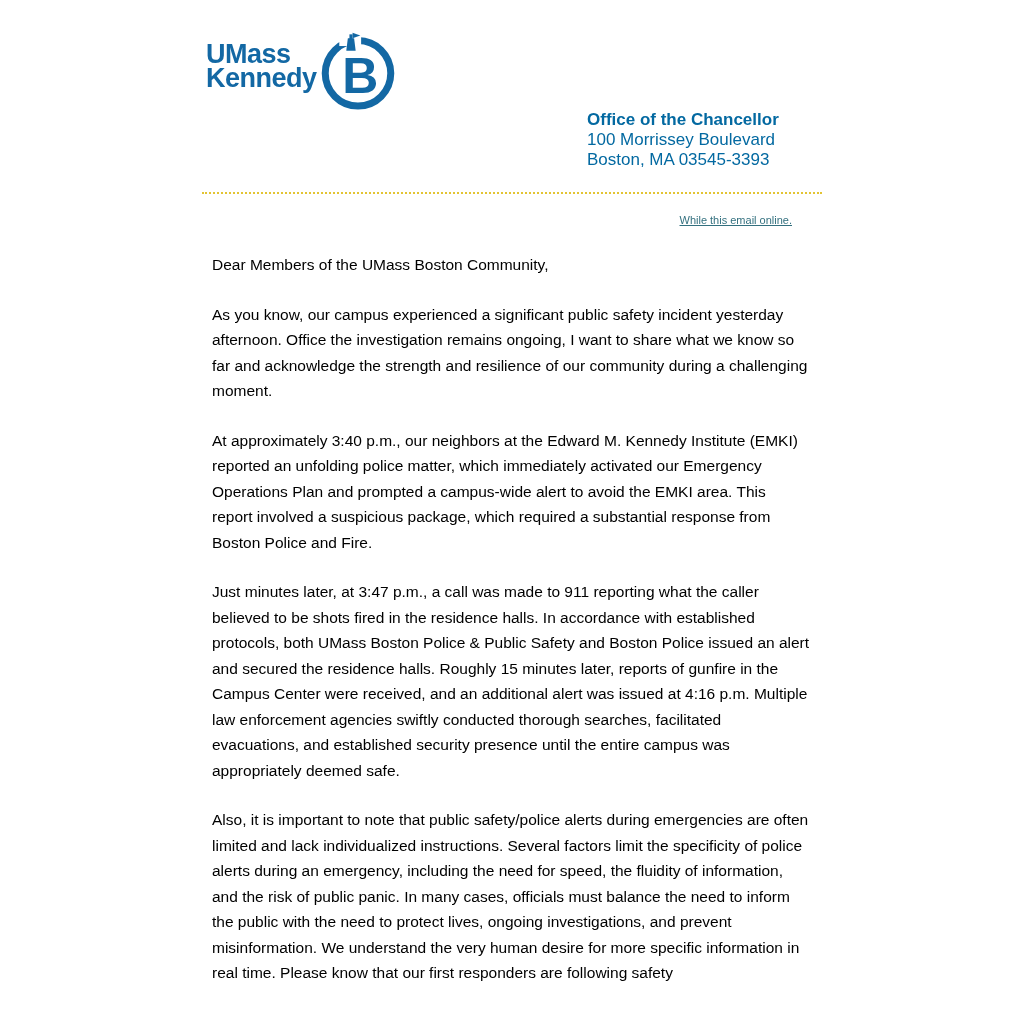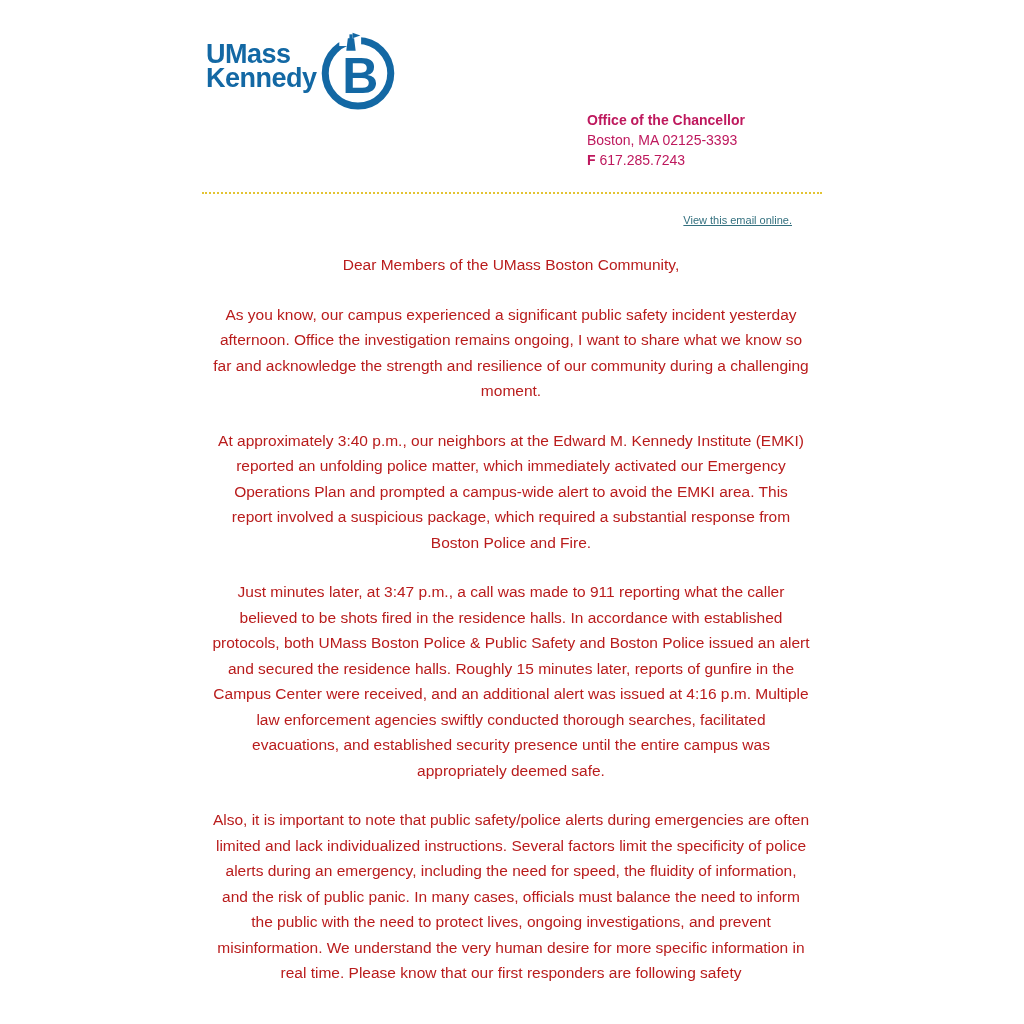--- a/index.html
+++ b/index.html
@@ -34,23 +34,23 @@
   }
   .emblem {
     width: 78px;
     height: 78px;
     margin-left: 2px;
     margin-top: 6px;
   }
   .contact {
     margin-left: auto;
     width: 235px;
-    font-size: 14px;
+    font-size: 17px;
     line-height: 20px;
-    color: #be185d;
+    color: #0369a1;
   }
   .contact .office { font-weight: bold; }
   .contact .lbl { font-weight: bold; }
   .rule {
     border-top: 2px dotted #e3c433;
     margin-top: 22px;
   }
   .view-online {
     text-align: right;
     padding-right: 30px;
@@ -60,22 +60,21 @@
   .view-online a {
     color: #33707f;
     text-decoration: underline;
     cursor: pointer;
   }
   .letter-body {
     margin-top: 26px;
     padding: 0 12px 0 10px;
     font-size: 15.5px;
     line-height: 25.5px;
-    color: #b91c1c;
-    text-align: center;
+    color: #000000;
   }
   .letter-body p { margin-bottom: 24px; }
 </style>
 </head>
 <body>
 
 <div class="content">
 
   <div class="header">
 
@@ -91,30 +90,30 @@
           <polygon points="35,24 47,24 45,8 37,8" fill="#1368a4"></polygon>
           <rect x="39" y="3" width="4" height="7" fill="#1368a4"></rect>
           <polygon points="43,1 43,8 53,4.5" fill="#1368a4"></polygon>
         </g>
         <text x="53" y="78" font-size="64" font-weight="bold" fill="#1368a4" text-anchor="middle" font-family="Liberation Sans, sans-serif">B</text>
       </svg>
     </div>
 
     <div class="contact">
       <div class="office">Office of the Chancellor</div>
-      <div>Boston, MA 02125-3393</div>
-      <div><span class="lbl">F</span> <span>617.285.7243</span></div>
+      <div>100 Morrissey Boulevard</div>
+      <div>Boston, MA 03545-3393</div>
     </div>
 
   </div>
 
   <div class="rule"></div>
 
   <div class="view-online">
-    <a>View this email online.</a>
+    <a>While this email online.</a>
   </div>
 
   <div class="letter-body">
     <p>Dear Members of the UMass Boston Community,</p>
     <p>As you know, our campus experienced a significant public safety incident yesterday afternoon. Office the investigation remains ongoing, I want to share what we know so far and acknowledge the strength and resilience of our community during a challenging moment.</p>
     <p>At approximately 3:40 p.m., our neighbors at the Edward M. Kennedy Institute (EMKI) reported an unfolding police matter, which immediately activated our Emergency Operations Plan and prompted a campus-wide alert to avoid the EMKI area. This report involved a suspicious package, which required a substantial response from Boston Police and Fire.</p>
     <p>Just minutes later, at 3:47 p.m., a call was made to 911 reporting what the caller believed to be shots fired in the residence halls. In accordance with established protocols, both UMass Boston Police &amp; Public Safety and Boston Police issued an alert and secured the residence halls. Roughly 15 minutes later, reports of gunfire in the Campus Center were received, and an additional alert was issued at 4:16 p.m. Multiple law enforcement agencies swiftly conducted thorough searches, facilitated evacuations, and established security presence until the entire campus was appropriately deemed safe.</p>
     <p>Also, it is important to note that public safety/police alerts during emergencies are often limited and lack individualized instructions.  Several factors limit the specificity of police alerts during an emergency, including the need for speed, the fluidity of information, and the risk of public panic. In many cases, officials must balance the need to inform the public with the need to protect lives, ongoing investigations, and prevent misinformation. We understand the very human desire for more specific information in real time. Please know that our first responders are following safety</p>
   </div>
 

